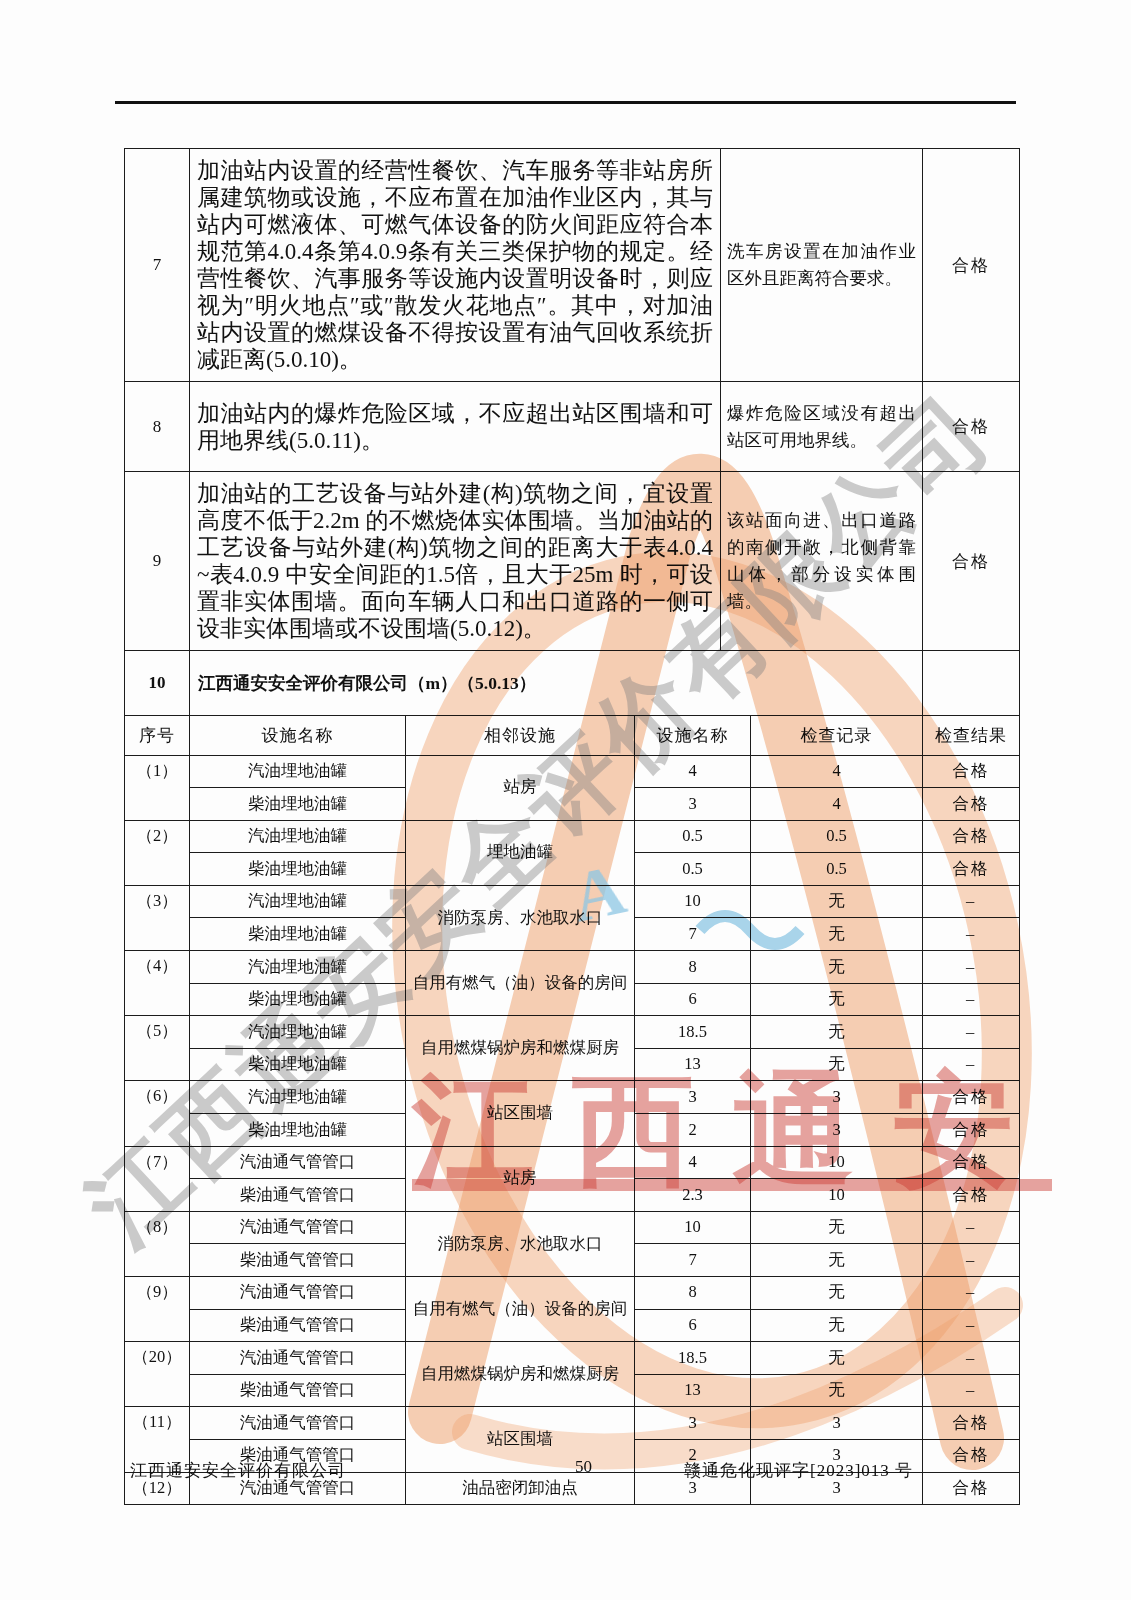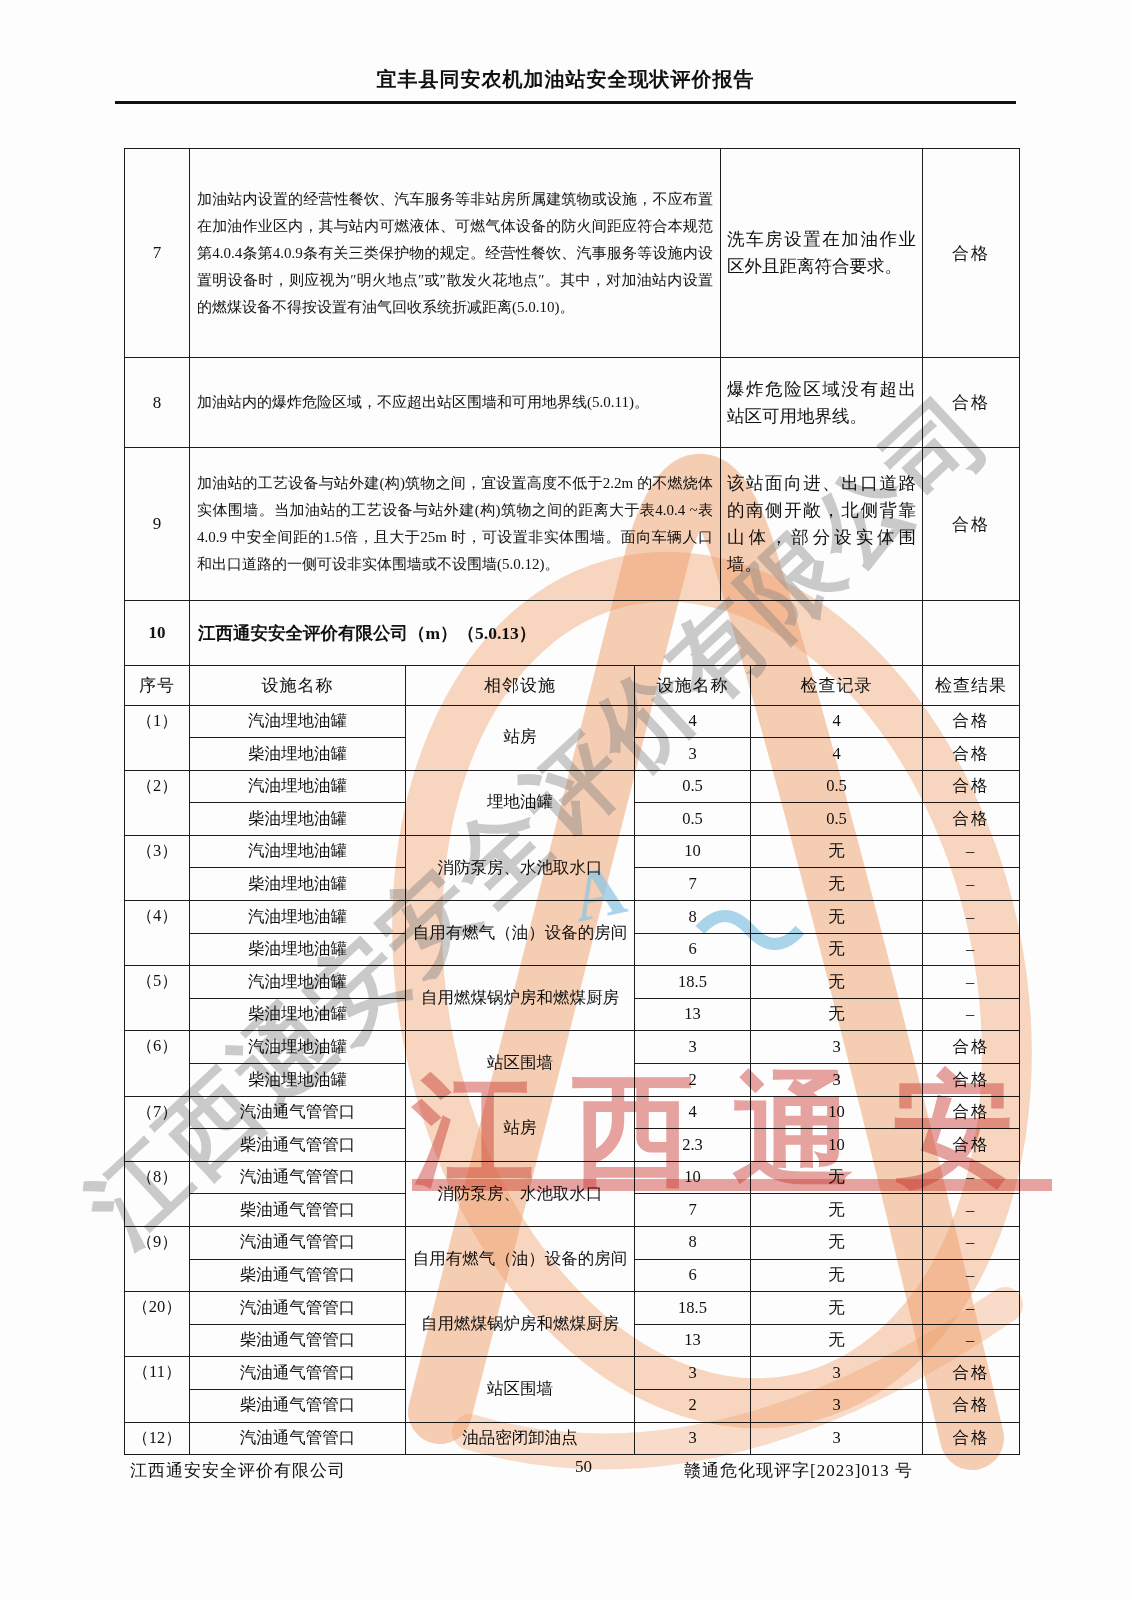--- a/index.html
+++ b/index.html
@@ -26,21 +26,21 @@
   table.lower{margin-top:-1.5px;}
   .tbl td,.tbl th{
     border:1.5px solid #1c1c1c;
     padding:1px 4px;
     font-size:17px;
     font-weight:normal;
     overflow:hidden;
     vertical-align:middle;
   }
   td.cell-no{text-align:center;}
-  td.cell-req{text-align:justify;line-height:27px;font-size:15px;padding:2px 7px;}
+  td.cell-req{text-align:justify;line-height:27px;font-size:23px;padding:8px 7px;}
   td.cell-rec-long{text-align:justify;line-height:27px;font-size:17.5px;padding:2px 6px;}
   td.cell-res{text-align:center;letter-spacing:2px;}
   tr.r7{height:209px;}
   tr.r8{height:90px;}
   tr.r9{height:153px;}
   tr.r10{height:65px;}
   td.section-title{font-weight:bold;font-size:17.5px;padding-left:8px;}
   td.bold{font-weight:bold;}
   table.lower th{height:37px;font-size:17px;text-align:center;font-weight:normal;letter-spacing:1px;}
   tr.sub-row{height:32.6px;}
@@ -74,21 +74,20 @@
     white-space:nowrap;
     font-family:"Liberation Serif","DejaVu Serif",serif;
     text-decoration:underline;
   }
 </style>
 </head>
 <body>
 
 <div class="page">
 
-  <div class="title">宜丰县同安农机加油站安全现状评价报告</div>
   <div class="header-rule"></div>
 
   <div class="content">
     <table class="tbl upper">
       <colgroup>
         <col style="width:65px">
           <col style="width:531px">
           <col style="width:202px">
           <col style="width:97px">
       </colgroup>

